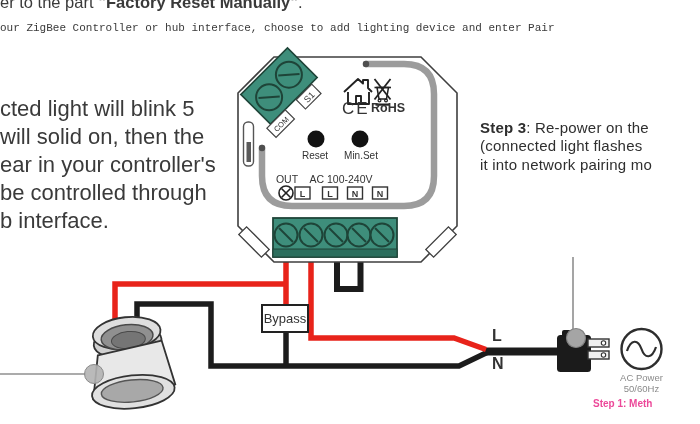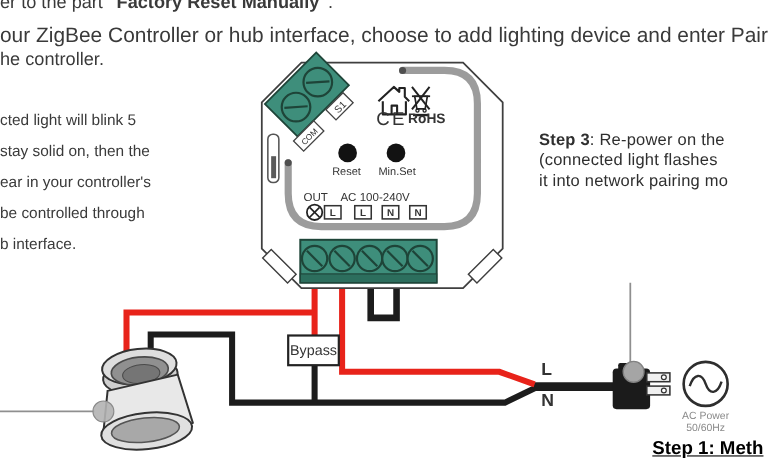--- a/index.html
+++ b/index.html
@@ -1,26 +1,26 @@
 <!DOCTYPE html>
 <html><head>
 <meta charset="utf-8">
 <style>
   html,body{margin:0;padding:0;}
   .page{position:relative;width:700px;height:424px;background:#ffffff;overflow:hidden;
         font-family:"Liberation Sans",sans-serif;color:#333;}
   .txt{position:absolute;white-space:nowrap;color:#3a3a3a;}
   .top1{left:0;top:-7px;font-size:16.5px;}
-  .top2{left:0;top:22px;font-size:19px;}
+  .top2{left:0;top:22px;font-size:11px;font-family:Liberation Mono, monospace;}
   .top3{left:0;top:45px;font-size:16.5px;}
   .b{font-weight:bold;}
-  .leftblock{position:absolute;left:0;top:95px;font-size:14px;line-height:28px;color:#3a3a3a;white-space:nowrap;}
-  .rightblock{position:absolute;left:490px;top:119px;font-size:15px;line-height:18.4px;
+  .leftblock{position:absolute;left:0;top:95px;font-size:22px;line-height:28px;color:#3a3a3a;white-space:nowrap;}
+  .rightblock{position:absolute;left:480px;top:119px;font-size:15px;line-height:18.4px;
               letter-spacing:0.2px;color:#2f2f2f;white-space:nowrap;}
-  .step1{position:absolute;left:593px;top:398px;font-size:17px;font-weight:bold;color:#000000;text-decoration:underline;}
+  .step1{position:absolute;left:593px;top:398px;font-size:10px;font-weight:bold;color:#ec4899;}
   svg{position:absolute;left:0;top:0;}
   svg text{font-family:"Liberation Sans",sans-serif;fill:#333;}
   .gray-note{fill:#8a8a8a;}
 </style>
 </head>
 <body>
 
 <div class="page">
 
   <svg width="700" height="424" viewBox="0 0 700 424">
@@ -158,25 +158,24 @@
     <g>
       <circle cx="641.5" cy="349" r="20" fill="#ffffff" stroke="#2e2e2e" stroke-width="2.4"></circle>
       <path d="M627,351 C631,339 638,339 641.5,349 C645,359 652,359 656,347" fill="none" stroke="#2e2e2e" stroke-width="2.2"></path>
       <text x="641.5" y="381" font-size="9.5" text-anchor="middle" class="gray-note">AC Power</text>
       <text x="641.5" y="392" font-size="9.5" text-anchor="middle" class="gray-note">50/60Hz</text>
     </g>
   </svg>
 
   <div class="txt top1"><span>er to the part </span><span class="b">"Factory Reset Manually"</span><span>.</span></div>
   <div class="txt top2">our ZigBee Controller or hub interface, choose to add lighting device and enter Pair</div>
-  <div class="txt top3">he controller.</div>
 
   <div class="leftblock">
     <div>cted light will blink 5</div>
-    <div>stay solid on, then the</div>
+    <div>will solid on, then the</div>
     <div>ear in your controller's</div>
     <div>be controlled through</div>
     <div>b interface.</div>
   </div>
 
   <div class="rightblock">
     <div><span class="b">Step 3</span><span>: Re-power on the</span></div>
     <div>(connected light flashes</div>
     <div>it into network pairing mo</div>
   </div>

